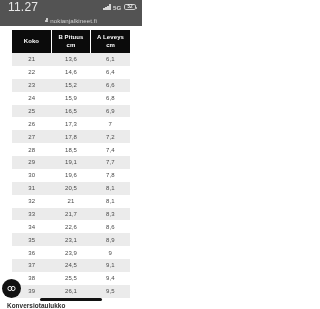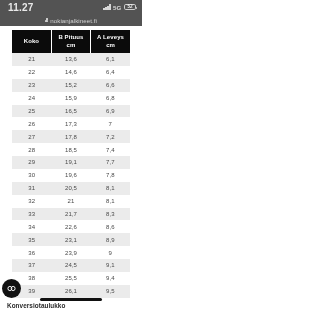--- a/index.html
+++ b/index.html
@@ -26,22 +26,22 @@
   .statusbar {
     height: 14px;
     display: flex;
     align-items: center;
     justify-content: space-between;
     padding: 0 6px 0 8px;
     box-sizing: border-box;
   }
   .status-time {
     color: #e9e9e9;
-    font-size: 10px;
-    font-weight: bold;
+    font-size: 12px;
+    font-weight: normal;
     letter-spacing: 0.2px;
   }
   .status-right {
     display: flex;
     align-items: center;
     gap: 2.5px;
   }
   .signal-icon {
     display: flex;
     align-items: flex-end;

